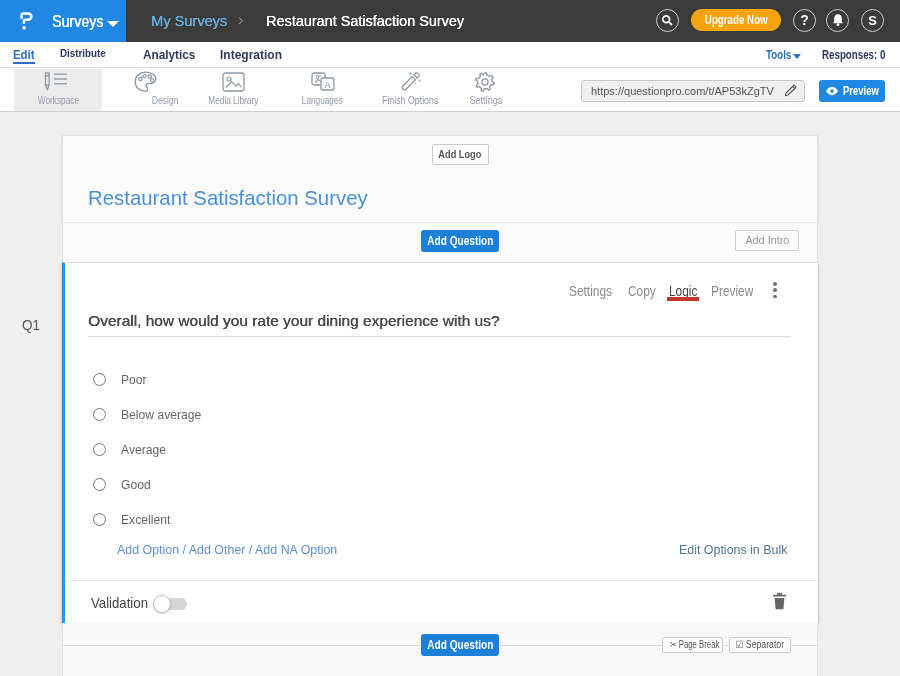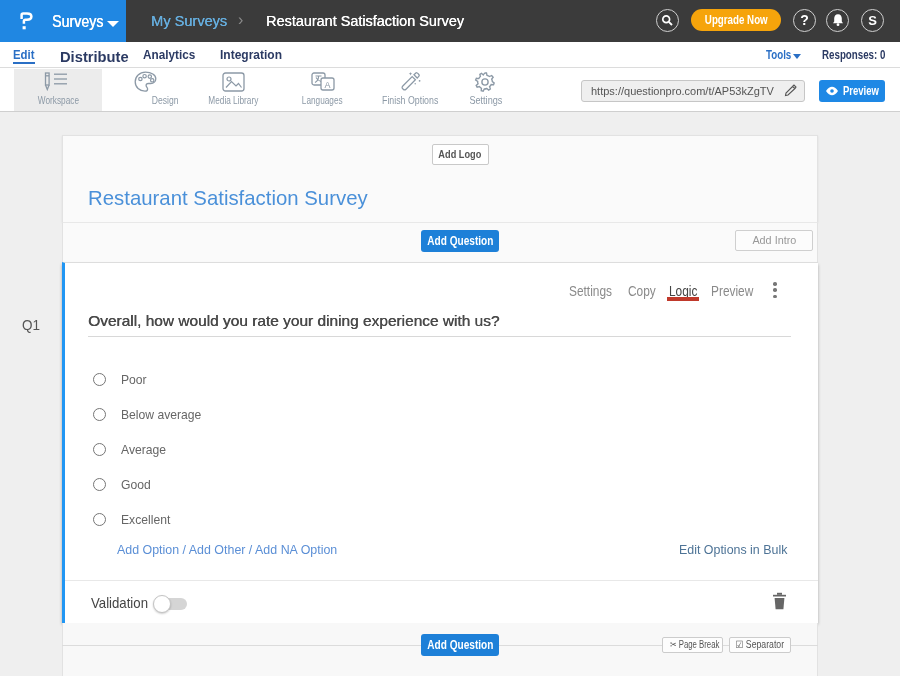--- a/index.html
+++ b/index.html
@@ -35,21 +35,21 @@
 <div class="abs" style="left:826px;top:9px;width:23px;height:23px;border:1.5px solid #cfcfcf;border-radius:50%;"></div>
 <svg class="abs" style="left:831px;top:13px;" width="14" height="15" viewBox="0 0 14 15">
   <path d="M7 1.2 C9.6 1.2 10.8 3.2 10.8 5.5 L10.8 8.5 L12 10.2 L2 10.2 L3.2 8.5 L3.2 5.5 C3.2 3.2 4.4 1.2 7 1.2 Z" fill="#fff"></path>
   <circle cx="7" cy="11.7" r="1.4" fill="#fff"></circle>
 </svg>
 <div class="abs" style="left:861px;top:9px;width:23px;height:23px;border:1.5px solid #cfcfcf;border-radius:50%;color:#fff;font-size:13px;font-weight:700;text-align:center;line-height:21px;">S</div>
 
 <div class="abs" style="left:0;top:42px;width:900px;height:26px;background:#fff;border-bottom:1px solid #dcdcdc;"></div>
 <div class="abs cl" style="left:13px;top:48px;color:#2a6fc5;font-size:12.5px;font-weight:700;transform:scaleX(0.91);">Edit</div>
 <div class="abs" style="left:13px;top:62px;width:22px;height:1.5px;background:#2a6fc5;"></div>
-<div class="abs cl" style="left:60px;top:48px;color:#2b3a63;font-size:15px;font-weight:700;transform:scaleX(0.98);">Distribute</div>
+<div class="abs cl" style="left:60px;top:48px;color:#2b3a63;font-size:10px;font-weight:700;transform:scaleX(0.98);">Distribute</div>
 <div class="abs cl" style="left:143px;top:48px;color:#2b3a63;font-size:12.5px;font-weight:700;transform:scaleX(0.94);">Analytics</div>
 <div class="abs cl" style="left:220px;top:48px;color:#2b3a63;font-size:12.5px;font-weight:700;transform:scaleX(0.96);">Integration</div>
 <div class="abs cl" style="left:766px;top:48px;color:#2a6fc5;font-size:12.5px;font-weight:700;transform:scaleX(0.78);">Tools</div>
 <div class="abs" style="left:793px;top:54px;width:0;height:0;border-left:4.5px solid transparent;border-right:4.5px solid transparent;border-top:5px solid #2a6fc5;"></div>
 <div class="abs cl" style="left:822px;top:48px;color:#2b3a63;font-size:12.5px;font-weight:700;transform:scaleX(0.78);">Responses: 0</div>
 
 <div class="abs" style="left:0;top:68px;width:900px;height:44px;background:#fff;border-bottom:1px solid #cfcfcf;"></div>
 <div class="abs" style="left:14px;top:69px;width:88px;height:42px;background:#ececec;"></div>
 
 <svg class="abs" style="left:44px;top:72px;" width="24" height="19" viewBox="0 0 24 19">
@@ -113,21 +113,21 @@
   <circle cx="7" cy="5" r="1.8" fill="#1e88e5"></circle>
 </svg>
 <div class="abs cl" style="left:843px;top:84px;color:#fff;font-size:12.5px;font-weight:700;transform:scaleX(0.76);">Preview</div>
 
 <div class="abs" style="left:62px;top:135px;width:756px;height:87px;background:#fafafa;border:1px solid #e2e2e2;border-bottom:none;box-shadow:0 1px 2px rgba(0,0,0,0.08);"></div>
 <div class="abs" style="left:432px;top:144px;width:57px;height:21px;background:#fff;border:1px solid #c9c9c9;border-radius:2px;color:#555;font-size:11.5px;font-weight:700;line-height:19px;"><span class="cc" style="transform:scaleX(0.8);">Add Logo</span></div>
 <div class="abs cl" style="left:88px;top:186px;color:#4a90d9;font-size:21px;transform:scaleX(0.97);">Restaurant Satisfaction Survey</div>
 
 <div class="abs" style="left:62px;top:222px;width:756px;height:40px;background:#fafafa;border-left:1px solid #e2e2e2;border-right:1px solid #e2e2e2;border-top:1px solid #e8e8e8;"></div>
 <div class="abs" style="left:421px;top:230px;width:78px;height:22px;background:#1d80d8;border-radius:3px;color:#fff;font-size:12px;font-weight:700;text-align:center;line-height:22px;"><span class="cc" style="transform:scaleX(0.84);">Add Question</span></div>
-<div class="abs" style="left:735px;top:230px;width:78px;height:21px;background:#fcfcfc;border:1px solid #cfcfcf;border-radius:2px;color:#999;font-size:11.5px;text-align:center;line-height:19px;"><span class="cc" style="transform:scaleX(0.94);">Add Intro</span></div>
+<div class="abs" style="left:735px;top:230px;width:64px;height:21px;background:#fcfcfc;border:1px solid #cfcfcf;border-radius:2px;color:#999;font-size:11.5px;text-align:center;line-height:19px;"><span class="cc" style="transform:scaleX(0.94);">Add Intro</span></div>
 
 <div class="abs" style="left:62px;top:262px;width:756px;height:361px;background:#fff;border-left:3px solid #2196f3;border-top:1px solid #ddd;box-shadow:0 1.5px 3px rgba(0,0,0,0.3);"></div>
 <div class="abs cl" style="left:22px;top:316px;color:#555;font-size:15px;transform:scaleX(0.9);">Q1</div>
 
 <div class="abs cl" style="left:569px;top:283px;color:#8a8a8a;font-size:14px;transform:scaleX(0.85);">Settings</div>
 <div class="abs cl" style="left:628px;top:283px;color:#8a8a8a;font-size:14px;transform:scaleX(0.85);">Copy</div>
 <div class="abs cl" style="left:669px;top:283px;color:#444;font-size:14px;transform:scaleX(0.85);">Logic</div>
 <div class="abs" style="left:667px;top:297px;width:32px;height:3.5px;background:#c0392b;"></div>
 <div class="abs cl" style="left:711px;top:283px;color:#8a8a8a;font-size:14px;transform:scaleX(0.85);">Preview</div>
 <div class="abs" style="left:773px;top:282px;">

